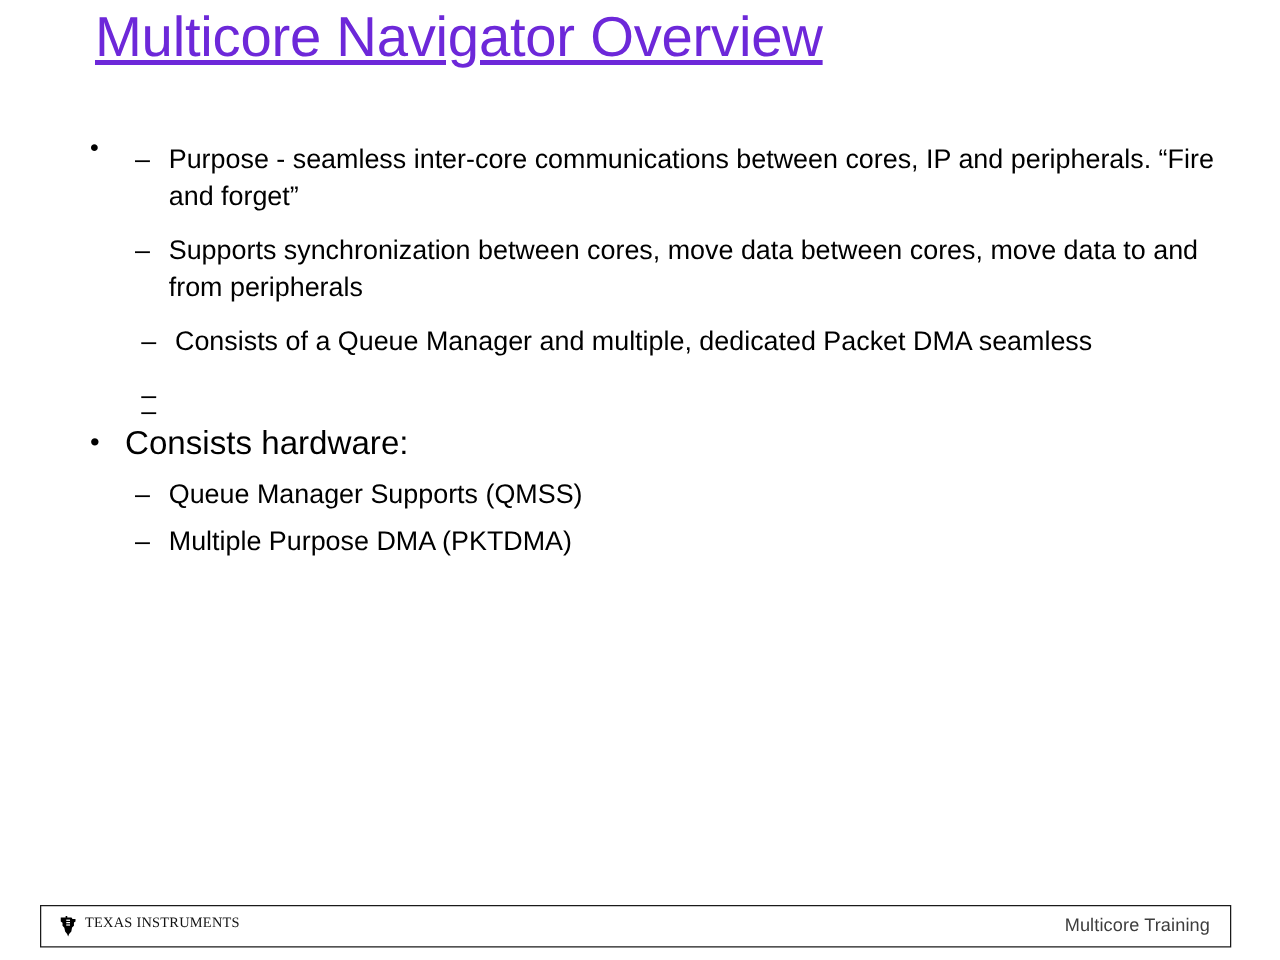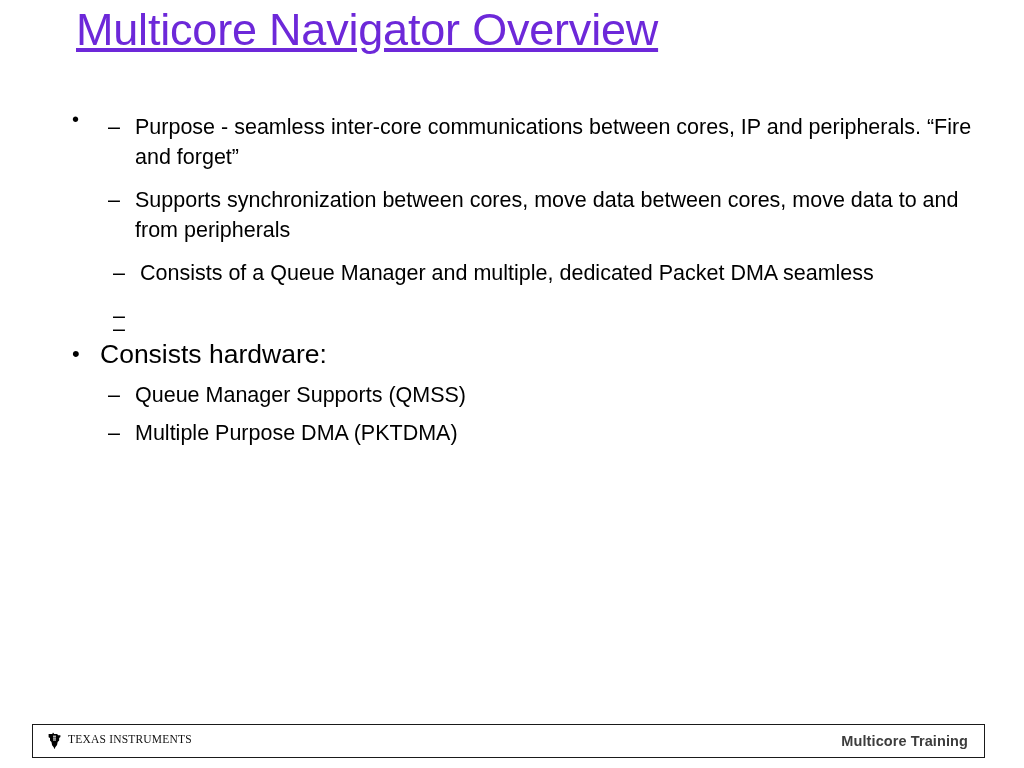--- a/index.html
+++ b/index.html
@@ -135,21 +135,21 @@
     white-space: nowrap;
     font-variant: small-caps;
     text-transform: uppercase;
   }
   .footer-right {
     position: absolute;
     right: 16px;
     top: 50%;
     transform: translateY(-50%);
     font-size: 14.5px;
-    font-weight: bold;
+    font-weight: normal;
     color: #3d3d3d;
     letter-spacing: 0.1px;
     white-space: nowrap;
   }
 </style>
 </head>
 <body>
 
 <div class="slide">
 

